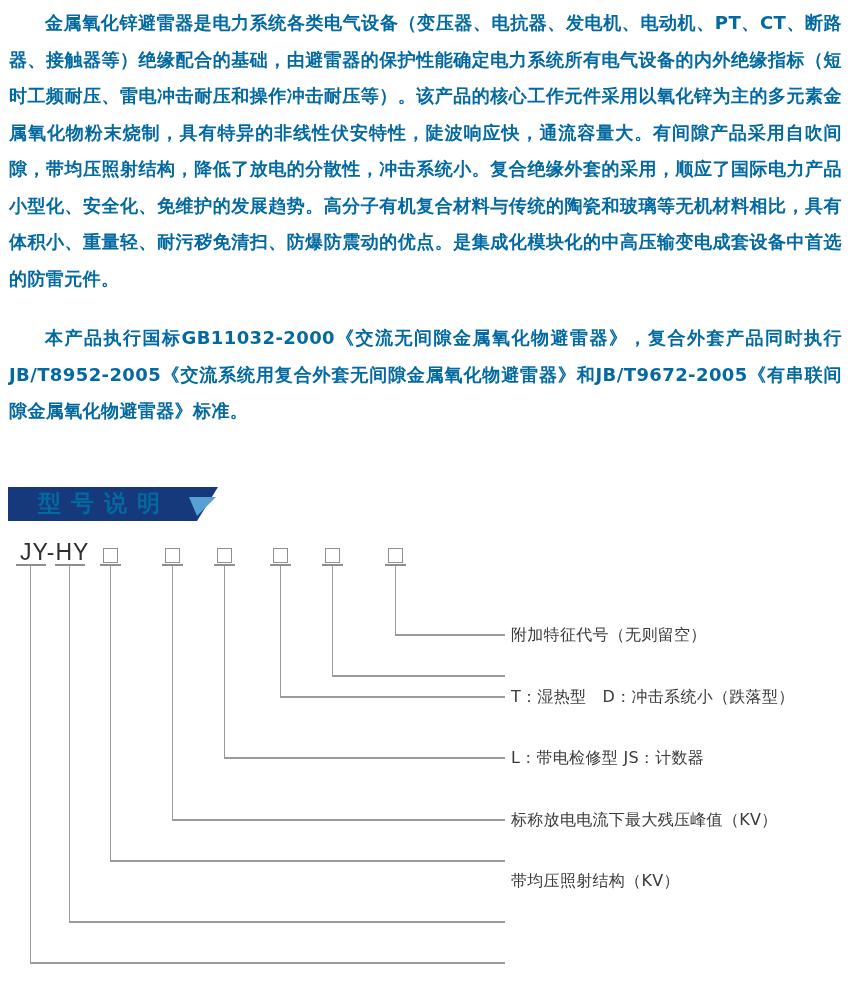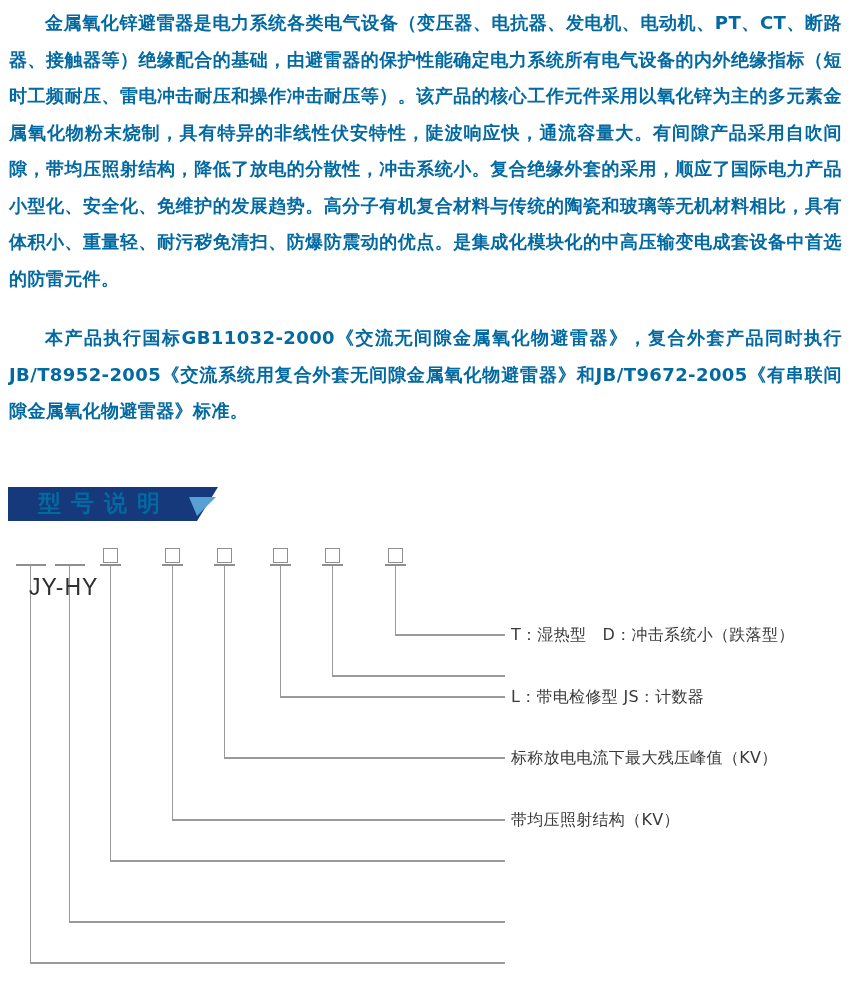--- a/index.html
+++ b/index.html
@@ -45,27 +45,26 @@
     color: #0369a1;
     font-size: 23px;
     font-weight: 700;
     letter-spacing: 10px;
     white-space: nowrap;
   }
 
   
   .model-prefix {
     position: absolute;
-    left: 29px; top: 539px;
+    left: 20px; top: 539px;
     font-size: 23px;
     color: #2e2e2e;
     letter-spacing: 1px;
     font-family: "Liberation Sans", sans-serif;
     white-space: nowrap;
-    margin-top: 35px;
   }
   .code-box {
     position: absolute;
     top: 548px;
     width: 13px; height: 13px;
     border: 1.6px solid #8f8f8f;
     background: #ffffff;
     box-sizing: content-box;
   }
   #box1 { left: 103px; }
@@ -152,20 +151,21 @@
     <span class="u" id="u-b6"></span>
 
     <span class="code-box" id="box1"></span>
     <span class="code-box" id="box2"></span>
     <span class="code-box" id="box3"></span>
     <span class="code-box" id="box4"></span>
     <span class="code-box" id="box5"></span>
     <span class="code-box" id="box6"></span>
 
     <div class="labels">
+      <div class="label-line">附加特征代号（无则留空）</div>
       <div class="label-line">T：湿热型　D：冲击系统小（跌落型）</div>
       <div class="label-line">L：带电检修型 JS：计数器</div>
       <div class="label-line">标称放电电流下最大残压峰值（KV）</div>
       <div class="label-line">带均压照射结构（KV）</div>
       
       
       
       
       
       

